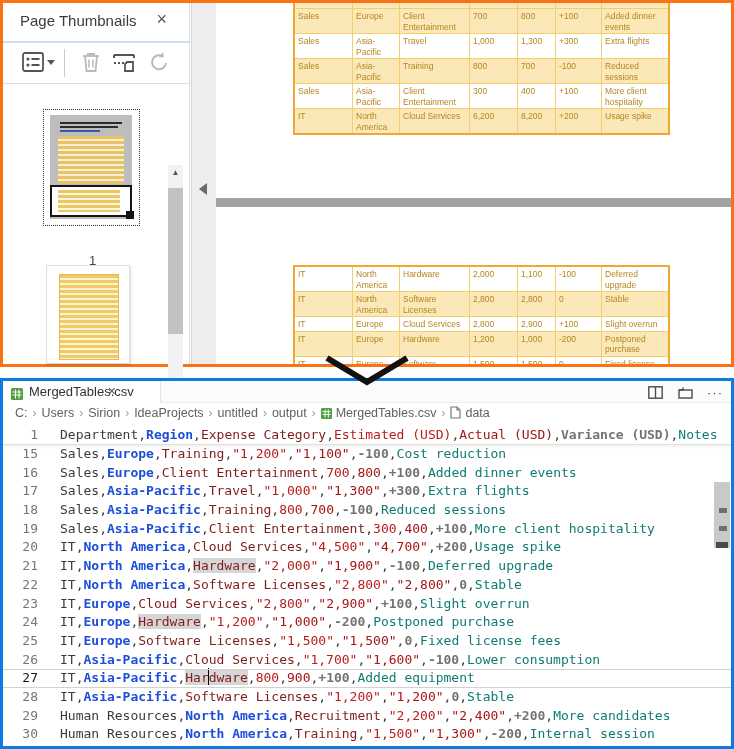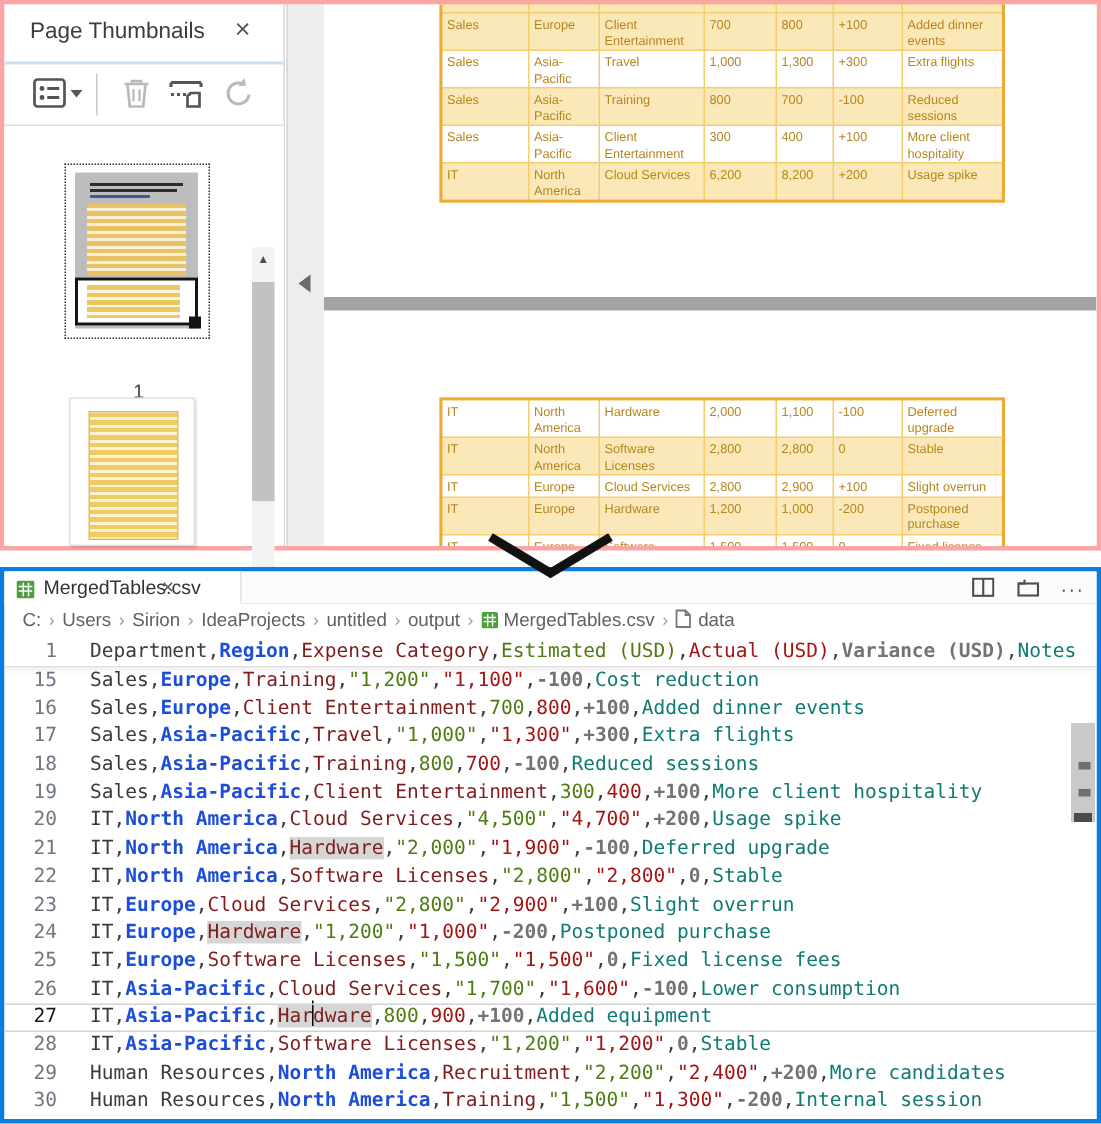--- a/index.html
+++ b/index.html
@@ -1,20 +1,20 @@
 <!DOCTYPE html>
 <html><head>
 <meta charset="utf-8">
 <style>
   html,body{margin:0;padding:0;background:#ffffff;width:734px;height:749px;overflow:hidden;
     font-family:"Liberation Sans",sans-serif;}
   *{box-sizing:border-box;}
 
   
-  .pdf-section{position:absolute;left:0;top:0;width:734px;height:367px;border:3px solid #fca5a5;background:#fff;}
+  .pdf-section{position:absolute;left:0;top:0;width:734px;height:367px;border:3px solid #f97316;background:#fff;}
   .thumb-panel{position:absolute;left:0;top:0;width:187px;height:361px;background:#fff;border-right:1px solid #d9d9d9;}
   .panel-header{position:absolute;left:0;top:0;width:100%;height:37px;}
   .panel-title{position:absolute;left:17px;top:9px;font-size:15px;color:#3c3c3c;}
   .panel-close{position:absolute;right:22px;top:6px;font-size:18px;color:#555;cursor:pointer;}
   .panel-div1{position:absolute;left:0;top:38px;width:100%;height:2px;background:#cadff2;}
   .pt-toolbar{position:absolute;left:0;top:40px;width:100%;height:40px;}
   .pt-sep{position:absolute;left:61px;top:6px;width:1px;height:28px;background:#c9c9c9;}
   .panel-div2{position:absolute;left:0;top:80px;width:100%;height:1px;background:#dcdcdc;}
   .icon-btn{position:absolute;top:7px;}
   .caret-down{position:absolute;left:44px;top:17px;width:0;height:0;border-left:4px solid transparent;border-right:4px solid transparent;border-top:5px solid #555;}
@@ -72,21 +72,21 @@
   .bc-item{cursor:pointer;}
   .bc-icon{display:inline-block;vertical-align:-2px;margin-right:4px;}
 
   .editor{position:absolute;left:0;top:44px;width:728px;height:321px;background:#fff;overflow:hidden;
     font-family:"DejaVu Sans Mono","Liberation Mono",monospace;font-size:13px;color:#3b3b3b;}
   .code-row{position:relative;height:18.7px;line-height:18.7px;white-space:pre;}
   .code-row.sticky{height:20px;line-height:20px;border-bottom:1px solid #e0e0e0;box-shadow:0 2px 3px rgba(0,0,0,.06);background:#fff;position:relative;z-index:5;}
   .ln{display:inline-block;width:35px;text-align:right;color:#6e7681;margin-right:22px;}
   .code-row.active .ln{color:#171717;}
   .c0{color:#3b3b3b;text-align:center;} .c1{color:#1d4ed8;font-weight:600;} .c2{color:#7f1d1d;}
-  .c3{color:#4d7c0f;} .c4{color:#a31515;} .c5{color:#737373;font-weight:600;} .c6{color:#0f7b72;}
+  .c3{color:#b91c1c;} .c4{color:#a31515;} .c5{color:#737373;font-weight:600;} .c6{color:#0f7b72;}
   .comma{color:#3b3b3b;font-weight:400;}
   .hl{background:#d6d6d6;}
   .caret{display:inline-block;width:0;position:relative;}
   .caret::after{content:"";position:absolute;left:-1px;top:-14px;width:1.5px;height:17px;background:#000;}
   .cur-line{position:absolute;left:0;width:728px;height:18.7px;border-top:1px solid #d2d2d2;border-bottom:1px solid #d2d2d2;z-index:4;pointer-events:none;}
   .ed-scrollbar{position:absolute;right:0;top:0;width:19px;height:321px;}
   .ed-thumb{position:absolute;left:2px;top:57px;width:16px;height:66px;background:#c9c9c9;}
   .ovr-mark{position:absolute;background:#6f6f6f;}
 </style>
 </head>

